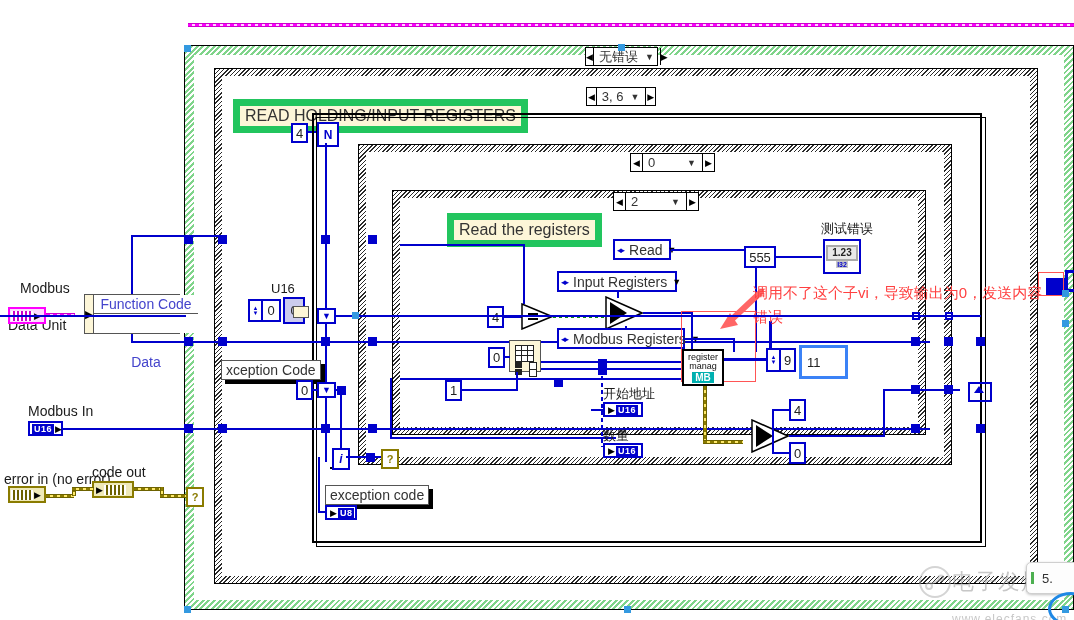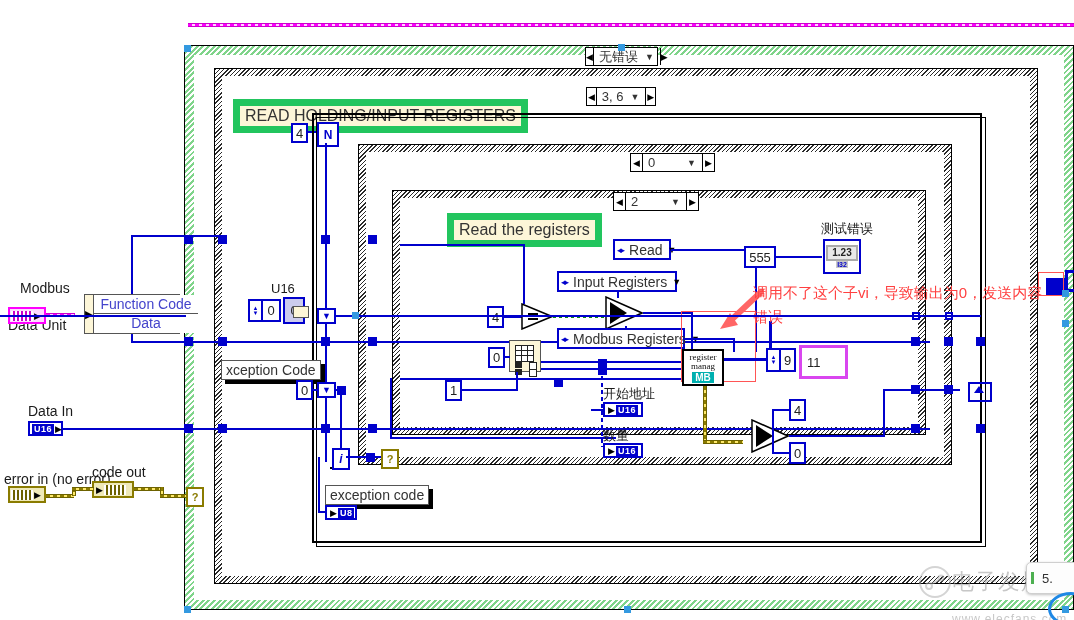--- a/index.html
+++ b/index.html
@@ -79,33 +79,33 @@
         background-image:repeating-linear-gradient(90deg,#ffffff 0 2px,#cc00cc 2px 4px),
                          repeating-linear-gradient(180deg,#ffffff 0 2px,#cc00cc 2px 4px);}
   .arrow-glyph{color:#000;font-size:9px;padding:0 1px;}
 
   
   .node-cluster{border:1px solid #555;background:#fdf6d8;display:flex;box-sizing:border-box;}
   .node-cluster .stub{width:16px;background:#fdf6d8;border-right:1px solid #555;
                       display:flex;align-items:center;justify-content:center;color:#000;font-size:11px;}
   .node-cluster .rows{flex:1;background:#fff;}
   .node-cluster .r{border-bottom:1px solid #555;padding:1px 6px;color:#4444cc;font-size:14px;white-space:nowrap;}
-  .node-cluster .r:last-child{border-bottom:none;text-align:center;}
+  .node-cluster .r:last-child{border-bottom:none;text-align:center;margin-top:39px;}
 
   .node-idx{border:1px solid #555;background:#fdf6d8;box-sizing:border-box;position:relative;}
   .node-idx .grid{position:absolute;left:5px;top:4px;width:17px;height:15px;
         border:1px solid #222;background:#fff;
         background-image:linear-gradient(90deg,transparent 5px,#222 5px 6px,transparent 6px 11px,#222 11px 12px,transparent 12px),
                          linear-gradient(180deg,transparent 4px,#222 4px 5px,transparent 5px 9px,#222 9px 10px,transparent 10px);}
   .node-idx .cell{position:absolute;width:6px;height:6px;border:1px solid #222;background:#fff;}
   .node-idx .blk{position:absolute;width:7px;height:6px;background:#222;}
 
   .node-sub{border:2px solid #000;background:#fff;box-sizing:border-box;
             display:flex;flex-direction:column;align-items:center;justify-content:center;overflow:hidden;}
-  .node-sub .t{font-size:9px;color:#111;line-height:9px;font-family:Liberation Serif, serif;}
+  .node-sub .t{font-size:9px;color:#111;line-height:9px;font-family:Liberation Sans, sans-serif;}
   .node-sub .mb{background:#00b0b0;color:#fff;font-size:10px;font-weight:bold;
                 padding:0 3px;line-height:11px;margin-top:1px;}
 
   .node-num{border:2px solid #0000cc;background:#fff;box-sizing:border-box;
             display:flex;flex-direction:column;align-items:center;justify-content:center;}
   .node-num .inner{border:2px solid #aaa;background:#e8e8e8;color:#222;font-size:10px;
                    padding:0 4px;line-height:12px;font-weight:bold;}
   .node-num .ty{color:#0000cc;font-size:7px;font-weight:bold;background:#c8c8c8;line-height:7px;padding:0 1px;}
 
   .loop-i{border:2px solid #0000cc;background:#fff;color:#0000cc;font-size:12px;font-weight:bold;
@@ -190,21 +190,21 @@
 <div class="abs lbl-tan" style="left:447px;top:213px;">Read the registers</div>
 
 <div class="abs lbl-free" style="left:20px;top:280px;">Modbus</div>
 <div class="abs lbl-free" style="left:8px;top:297px;margin-top:20px;">Data Unit</div>
 <div class="abs term-mag" style="left:8px;top:307px;width:38px;">
   <span class="dots"></span>
   <span class="arrow-glyph">▶</span>
 </div>
 <div class="abs w-magenta" style="left:46px;top:313px;width:29px;"></div>
 
-<div class="abs lbl-free" style="left:28px;top:403px;">Data In</div>
+<div class="abs lbl-free" style="left:28px;top:403px;">Modbus In</div>
 <div class="abs term-u16" style="left:28px;top:421px;width:35px;">
   <span class="bx">U16</span>
   <span class="arrow-glyph">▶</span>
 </div>
 
 <div class="abs lbl-free" style="left:4px;top:471px;">error in (no error)</div>
 <div class="abs term-err" style="left:8px;top:486px;width:38px;">
   <span class="dots"></span>
   <span class="arrow-glyph">▶</span>
 </div>
@@ -402,21 +402,21 @@
 <div class="abs konst" style="left:744px;top:246px;width:32px;height:22px;">555</div>
 <div class="abs w wh" style="left:776px;top:256px;width:46px;"></div>
 
 <div class="abs lbl-red" style="left:753px;top:283px;">调用不了这个子vi，导致输出为0，发送内容</div>
 <div class="abs lbl-red" style="left:753px;top:308px;font-family:Liberation Serif, serif;">错误</div>
 
 <div class="abs spin" style="left:766px;top:348px;width:30px;height:24px;">
   <span class="arrows">▲<br>▼</span>
   <span class="val">9</span>
 </div>
-<div class="abs" style="left:799px;top:345px;width:43px;height:28px;border:3px solid #d946ef;background:#fff;
+<div class="abs" style="left:799px;top:345px;width:43px;height:28px;border:3px solid #3b82f6;background:#fff;
             display:flex;align-items:center;">
   <span style="padding-left:5px;font-size:13px;color:#222;">11</span>
 </div>
 
 <div class="abs" style="left:751px;top:419px;width:38px;height:34px;">
   <svg width="38" height="34" viewBox="0 0 38 34">
     <polygon points="1,1 1,33 37,17" fill="#ffffff" stroke="#000000" stroke-width="1.5"></polygon>
     <polygon points="5,6 5,28 22,17" fill="#000000"></polygon>
   </svg>
 </div>

